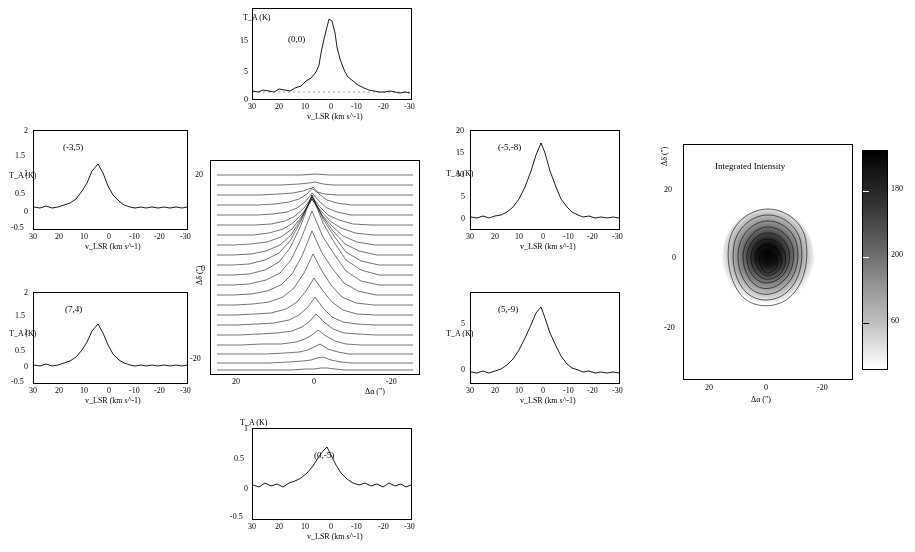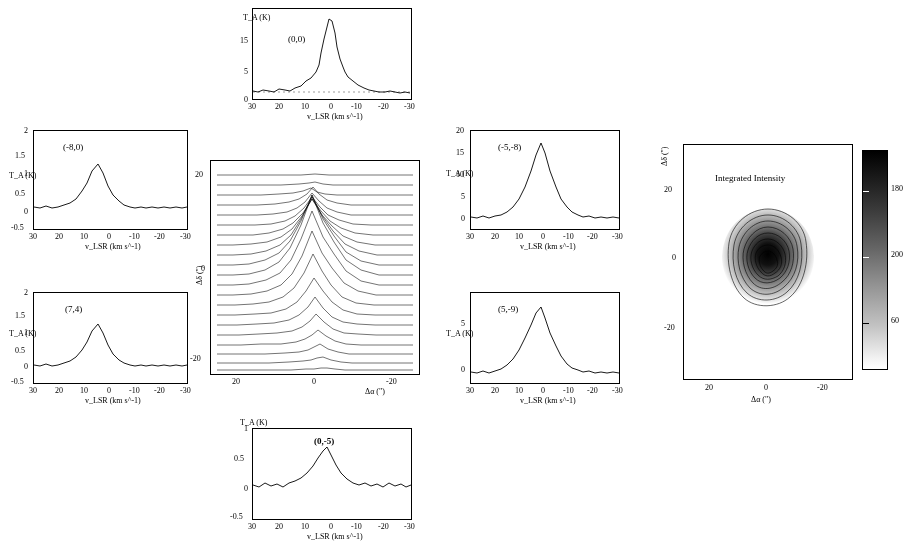--- a/index.html
+++ b/index.html
@@ -73,21 +73,21 @@
   <div class="lbl lbl-sm" style="left:152px; top:95px;">-30</div>
   <div class="lbl lbl-sm" style="left:55px; top:105px;">v_LSR (km s^-1)</div>
 </div>
 
 <div class="panel" style="left:33px; top:130px; width:155px; height:100px;">
   <div class="axis-box" style="left:0; top:0; width:155px; height:100px;">
     <svg width="153" height="98" viewBox="0 0 153 98">
       <polyline fill="none" stroke="#000" stroke-width="0.9" points="0,76 6,77 12,75 18,77 24,76 30,74 36,72 42,68 48,60 53,52 58,40 64,33 69,42 74,55 79,64 85,70 90,74 96,76 101,77 107,76 112,77 118,76 124,77 130,76 136,77 142,76 148,77 153,76"></polyline>
     </svg>
   </div>
-  <div class="lbl" style="left:30px; top:13px;">(-8,0)</div>
+  <div class="lbl" style="left:30px; top:13px;">(-3,5)</div>
   <div class="lbl lbl-sm" style="left:-24px; top:42px;">T_A (K)</div>
   <div class="lbl lbl-sm" style="left:-9px; top:-3px;">2</div>
   <div class="lbl lbl-sm" style="left:-18px; top:22px;">1.5</div>
   <div class="lbl lbl-sm" style="left:-9px; top:40px;">1</div>
   <div class="lbl lbl-sm" style="left:-18px; top:60px;">0.5</div>
   <div class="lbl lbl-sm" style="left:-9px; top:78px;">0</div>
   <div class="lbl lbl-sm" style="left:-22px; top:94px;">-0.5</div>
   <div class="lbl lbl-sm" style="left:-4px; top:103px;">30</div>
   <div class="lbl lbl-sm" style="left:22px; top:103px;">20</div>
   <div class="lbl lbl-sm" style="left:47px; top:103px;">10</div>
@@ -203,21 +203,21 @@
   <div class="lbl lbl-sm" style="left:142px; top:95px;">-30</div>
   <div class="lbl lbl-sm" style="left:50px; top:105px;">v_LSR (km s^-1)</div>
 </div>
 
 <div class="panel" style="left:252px; top:428px; width:160px; height:92px;">
   <div class="axis-box" style="left:0; top:0; width:160px; height:92px;">
     <svg width="158" height="90" viewBox="0 0 158 90">
       <polyline fill="none" stroke="#000" stroke-width="0.9" points="0,56 6,58 12,54 18,57 24,55 30,58 36,54 42,52 48,49 54,44 60,37 65,29 70,22 74,18 78,26 83,36 88,44 94,50 100,54 106,56 112,54 118,57 124,55 130,58 136,54 142,57 148,55 153,58 158,56"></polyline>
     </svg>
   </div>
-  <div class="lbl" style="left:62px; top:9px;font-weight:bold;">(0,-5)</div>
+  <div class="lbl" style="left:62px; top:23px;">(0,-5)</div>
   <div class="lbl lbl-sm" style="left:-12px; top:-9px;">T_A (K)</div>
   <div class="lbl lbl-sm" style="left:-8px; top:-3px;">1</div>
   <div class="lbl lbl-sm" style="left:-18px; top:27px;">0.5</div>
   <div class="lbl lbl-sm" style="left:-8px; top:57px;">0</div>
   <div class="lbl lbl-sm" style="left:-22px; top:85px;">-0.5</div>
   <div class="lbl lbl-sm" style="left:-4px; top:95px;">30</div>
   <div class="lbl lbl-sm" style="left:23px; top:95px;">20</div>
   <div class="lbl lbl-sm" style="left:49px; top:95px;">10</div>
   <div class="lbl lbl-sm" style="left:77px; top:95px;">0</div>
   <div class="lbl lbl-sm" style="left:99px; top:95px;">-10</div>
@@ -246,21 +246,21 @@
         <path d="M84,70 C100,70 115,83 117,99 C120,117 115,137 103,147 C92,157 74,158 63,148 C51,137 47,117 50,100 C53,83 68,70 84,70 Z"></path>
         <path d="M84,76 C98,76 111,87 113,101 C116,117 111,133 100,142 C90,151 76,152 66,143 C56,133 52,116 55,102 C58,88 70,76 84,76 Z"></path>
         <path d="M84,82 C96,82 107,92 109,104 C111,117 107,130 98,137 C89,145 77,146 69,138 C61,130 57,115 60,104 C63,93 72,82 84,82 Z"></path>
         <path d="M84,88 C94,88 103,96 105,106 C107,117 103,127 96,133 C88,139 78,140 71,133 C64,126 61,114 64,105 C67,96 74,88 84,88 Z"></path>
         <path d="M84,94 C92,94 99,101 101,109 C103,118 100,126 94,131 C87,135 80,136 74,130 C68,124 65,114 68,106 C71,99 76,94 84,94 Z"></path>
         <path d="M84,100 C90,100 95,105 97,112 C99,119 96,125 91,128 C86,132 81,132 77,127 C72,122 70,114 72,108 C74,103 79,100 84,100 Z"></path>
         <path d="M84,106 C88,106 92,110 93,115 C95,120 92,124 89,126 C85,129 82,129 79,125 C76,122 74,115 76,111 C78,108 81,106 84,106 Z"></path>
       </g>
     </svg>
   </div>
-  <div class="plot-title" style="left:32px; top:17px;margin-top:12px;">Integrated Intensity</div>
+  <div class="plot-title" style="left:32px; top:17px;">Integrated Intensity</div>
   <div class="lbl lbl-sm rot90" style="left:-22px; top:22px;">Δδ (")</div>
   <div class="lbl lbl-sm" style="left:-19px; top:42px;">20</div>
   <div class="lbl lbl-sm" style="left:-11px; top:110px;">0</div>
   <div class="lbl lbl-sm" style="left:-19px; top:180px;">-20</div>
   <div class="lbl lbl-sm" style="left:22px; top:240px;">20</div>
   <div class="lbl lbl-sm" style="left:81px; top:240px;">0</div>
   <div class="lbl lbl-sm" style="left:134px; top:240px;">-20</div>
   <div class="lbl lbl-sm" style="left:68px; top:252px;">Δα (")</div>
 </div>
 

